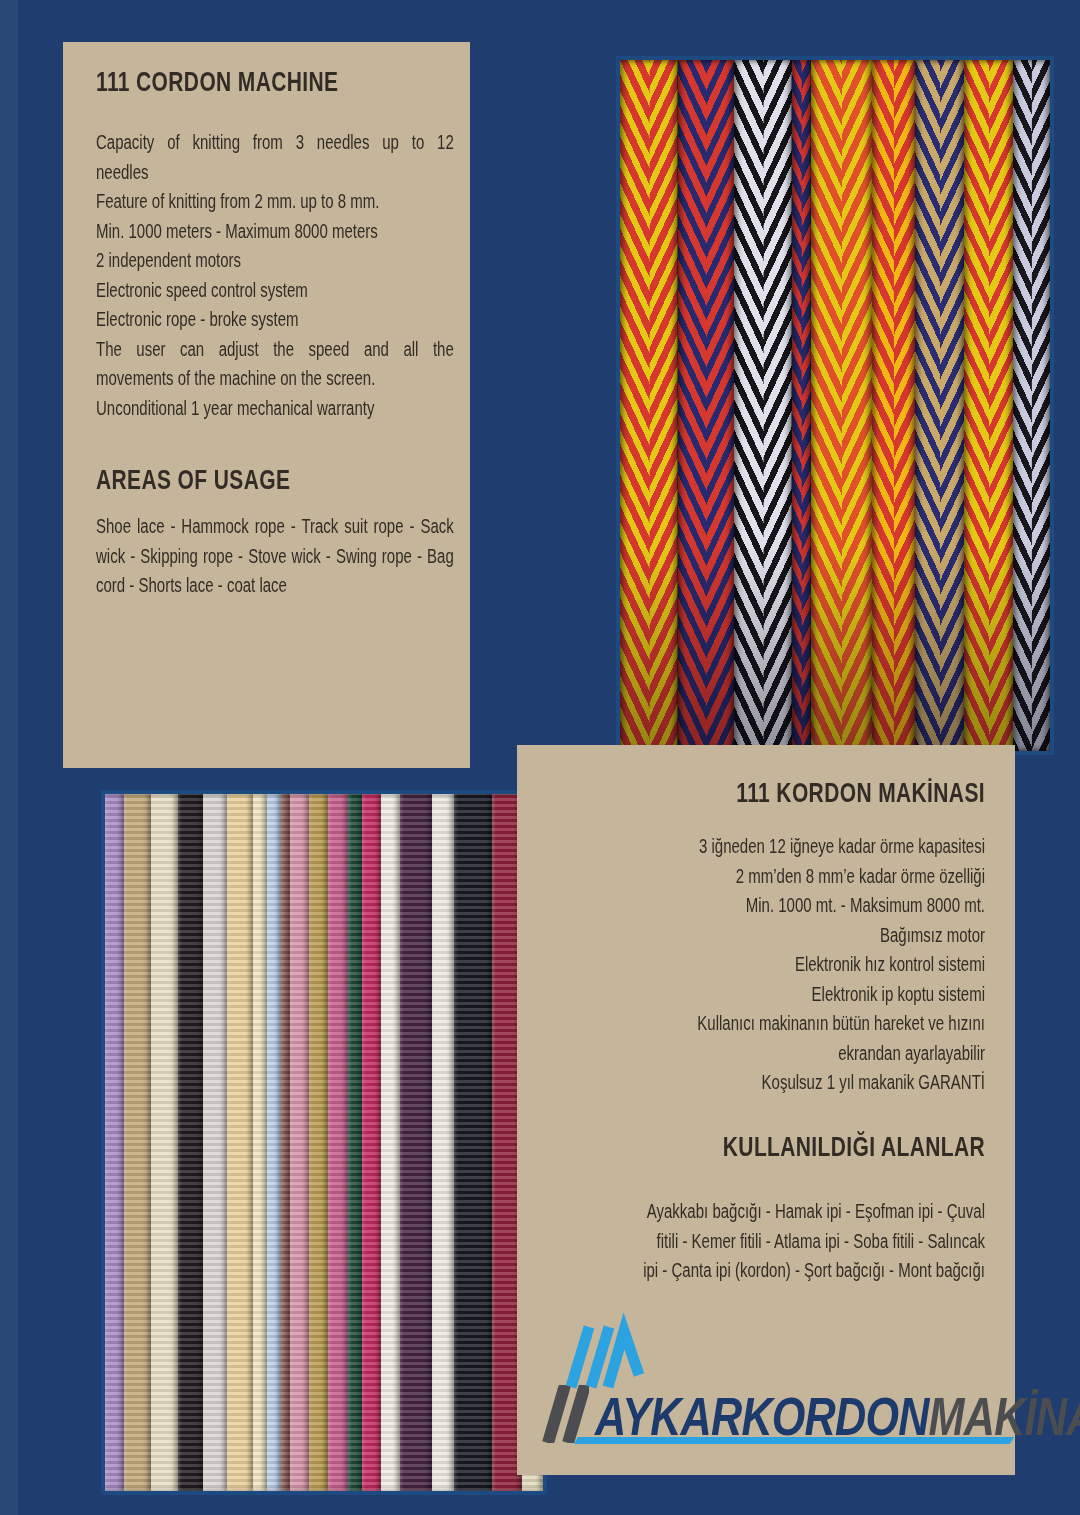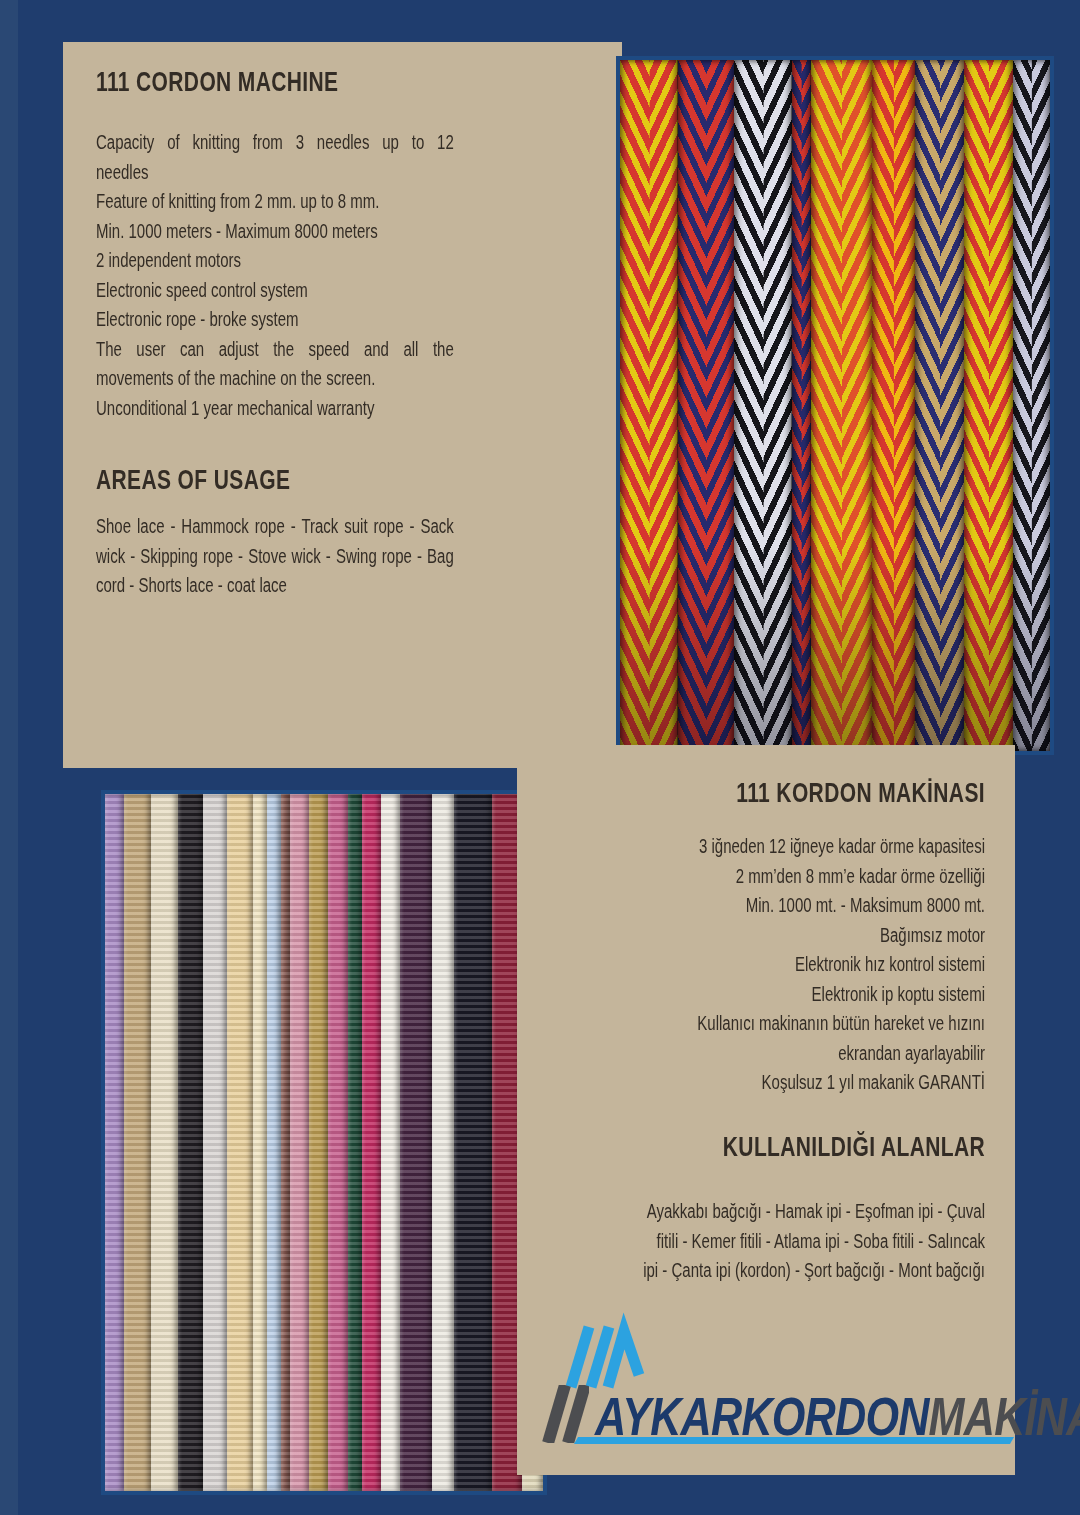--- a/index.html
+++ b/index.html
@@ -1,21 +1,21 @@
 <!DOCTYPE html>
 <html style="--bg: #1f3d6e; --edge: #2a4874; --panel: #c4b59b; --ink: #332c25; --photo-border: #1e4a82; --logo-navy: #1c3a6b; --logo-gray: #4c4d50; --logo-blue: #2ca2e0;"><head>
 <meta charset="utf-8">
 <style>
   html,body{margin:0;padding:0;background:#10253f;}
   .page{position:relative;width:1080px;height:1515px;background:var(--bg,#1f3d6e);overflow:hidden;
         font-family:"Liberation Sans",sans-serif;color:var(--ink,#332c25);}
   .edge-strip{position:absolute;left:0;top:0;bottom:0;width:18px;background:var(--edge,#2a4874);}
 
   .panel{position:absolute;background:var(--panel,#c4b59b);}
-  .panel-left{left:63px;top:42px;width:559px;height:726px;}
+  .panel-left{left:63px;top:42px;width:407px;height:726px;}
   .panel-right{left:517px;top:745px;width:498px;height:730px;}
 
   .condense{position:absolute;left:33px;top:0;width:477px;height:100%;
             transform:scaleX(.75);transform-origin:0 0;}
   .condense-r{position:absolute;right:30px;top:0;width:460px;height:100%;
             transform:scaleX(.75);transform-origin:100% 0;text-align:right;}
 
   h1,h2{position:absolute;margin:0;font-size:28px;line-height:28px;font-weight:700;
         letter-spacing:.5px;white-space:nowrap;color:var(--ink,#332c25);}
   .panel-left h1{top:26px;left:0;}

